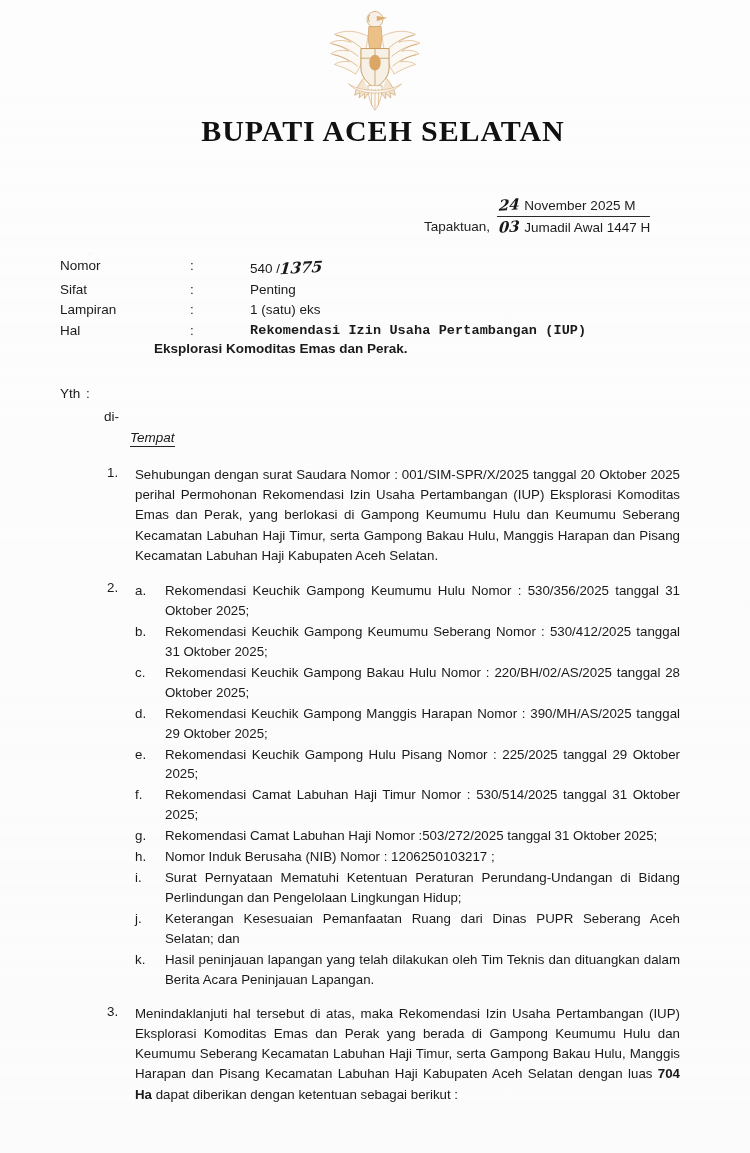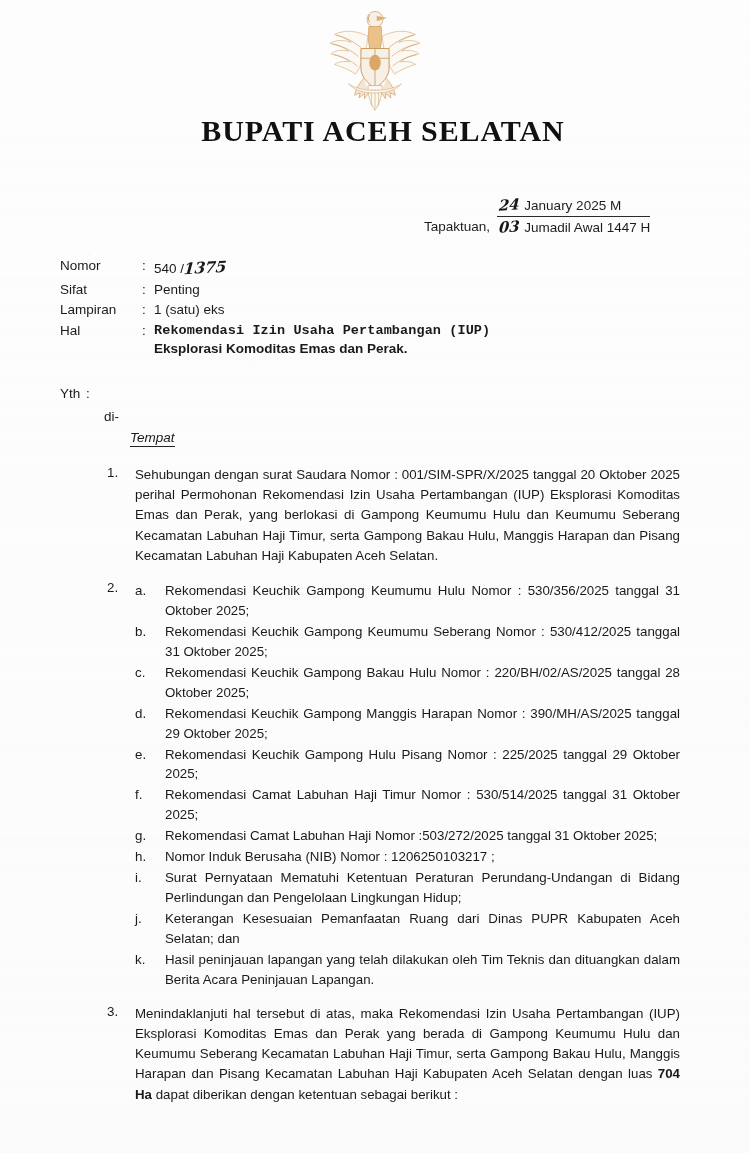--- a/index.html
+++ b/index.html
@@ -93,21 +93,21 @@
     font-size: 15px;
     transform: rotate(-4deg) skewX(-7deg);
     display: inline-block;
     margin: 0 5px 0 2px;
     color: #171717;
     letter-spacing: -.3px;
   }
 
   
   #meta { position: absolute; top: 256px; left: 60px; font-size: 13.5px; }
-  .meta-row { display: flex; line-height: 1.52; }
+  .meta-row { display: flex; line-height: 1.52; gap: 48px; }
   .meta-key { width: 82px; flex: 0 0 82px; }
   .meta-colon { width: 12px; flex: 0 0 12px; }
   .meta-val { white-space: pre; }
   .meta-val.strong { font-weight: bold; letter-spacing: .1px; font-family: Liberation Mono, monospace; }
   .meta-hand {
     font-family: "DejaVu Serif", serif;
     font-style: italic;
     font-weight: bold;
     font-size: 15.5px;
     transform: rotate(-3deg) skewX(-8deg);
@@ -190,21 +190,21 @@
   </div>
 
   <div id="kop-title">BUPATI ACEH SELATAN</div>
 
   <div id="date-block">
     <div class="date-row">
       <span class="date-city">Tapaktuan,</span>
       <span class="date-stack">
         <span class="date-greg">
           <span class="hand">24</span>
-          <span>January 2025 M</span>
+          <span>November 2025 M</span>
         </span>
         <span class="date-hijri">
           <span class="hand">03</span>
           <span>Jumadil Awal 1447 H</span>
         </span>
       </span>
     </div>
   </div>
 
   <div id="meta">
@@ -272,21 +272,21 @@
               <span class="sub-marker">g.</span>
               <span class="sub-text">Rekomendasi Camat  Labuhan Haji Nomor :503/272/2025 tanggal 31 Oktober 2025;</span>
             </span><span class="sub-item">
               <span class="sub-marker">h.</span>
               <span class="sub-text">Nomor Induk Berusaha (NIB) Nomor  : 1206250103217 ;</span>
             </span><span class="sub-item">
               <span class="sub-marker">i.</span>
               <span class="sub-text">Surat Pernyataan Mematuhi Ketentuan Peraturan Perundang-Undangan di Bidang Perlindungan dan Pengelolaan Lingkungan Hidup;</span>
             </span><span class="sub-item">
               <span class="sub-marker">j.</span>
-              <span class="sub-text">Keterangan Kesesuaian Pemanfaatan Ruang dari Dinas PUPR Kabupaten Aceh Selatan; dan</span>
+              <span class="sub-text">Keterangan Kesesuaian Pemanfaatan Ruang dari Dinas PUPR Seberang Aceh Selatan; dan</span>
             </span><span class="sub-item">
               <span class="sub-marker">k.</span>
               <span class="sub-text">Hasil peninjauan lapangan yang telah dilakukan oleh Tim Teknis dan dituangkan dalam Berita Acara Peninjauan Lapangan.</span>
             </span></span>
       </span>
     </div>
 
     <div class="num-item">
       <span class="num-marker">3.</span>
       <span class="num-text"><span>Menindaklanjuti hal tersebut di atas, maka Rekomendasi Izin Usaha Pertambangan (IUP) Eksplorasi Komoditas Emas dan Perak yang berada di Gampong Keumumu Hulu dan Keumumu Seberang Kecamatan Labuhan Haji Timur, serta Gampong Bakau Hulu, Manggis Harapan dan Pisang Kecamatan Labuhan Haji Kabupaten Aceh Selatan dengan luas </span><b>704 Ha</b><span> dapat diberikan dengan ketentuan sebagai berikut :</span></span>

